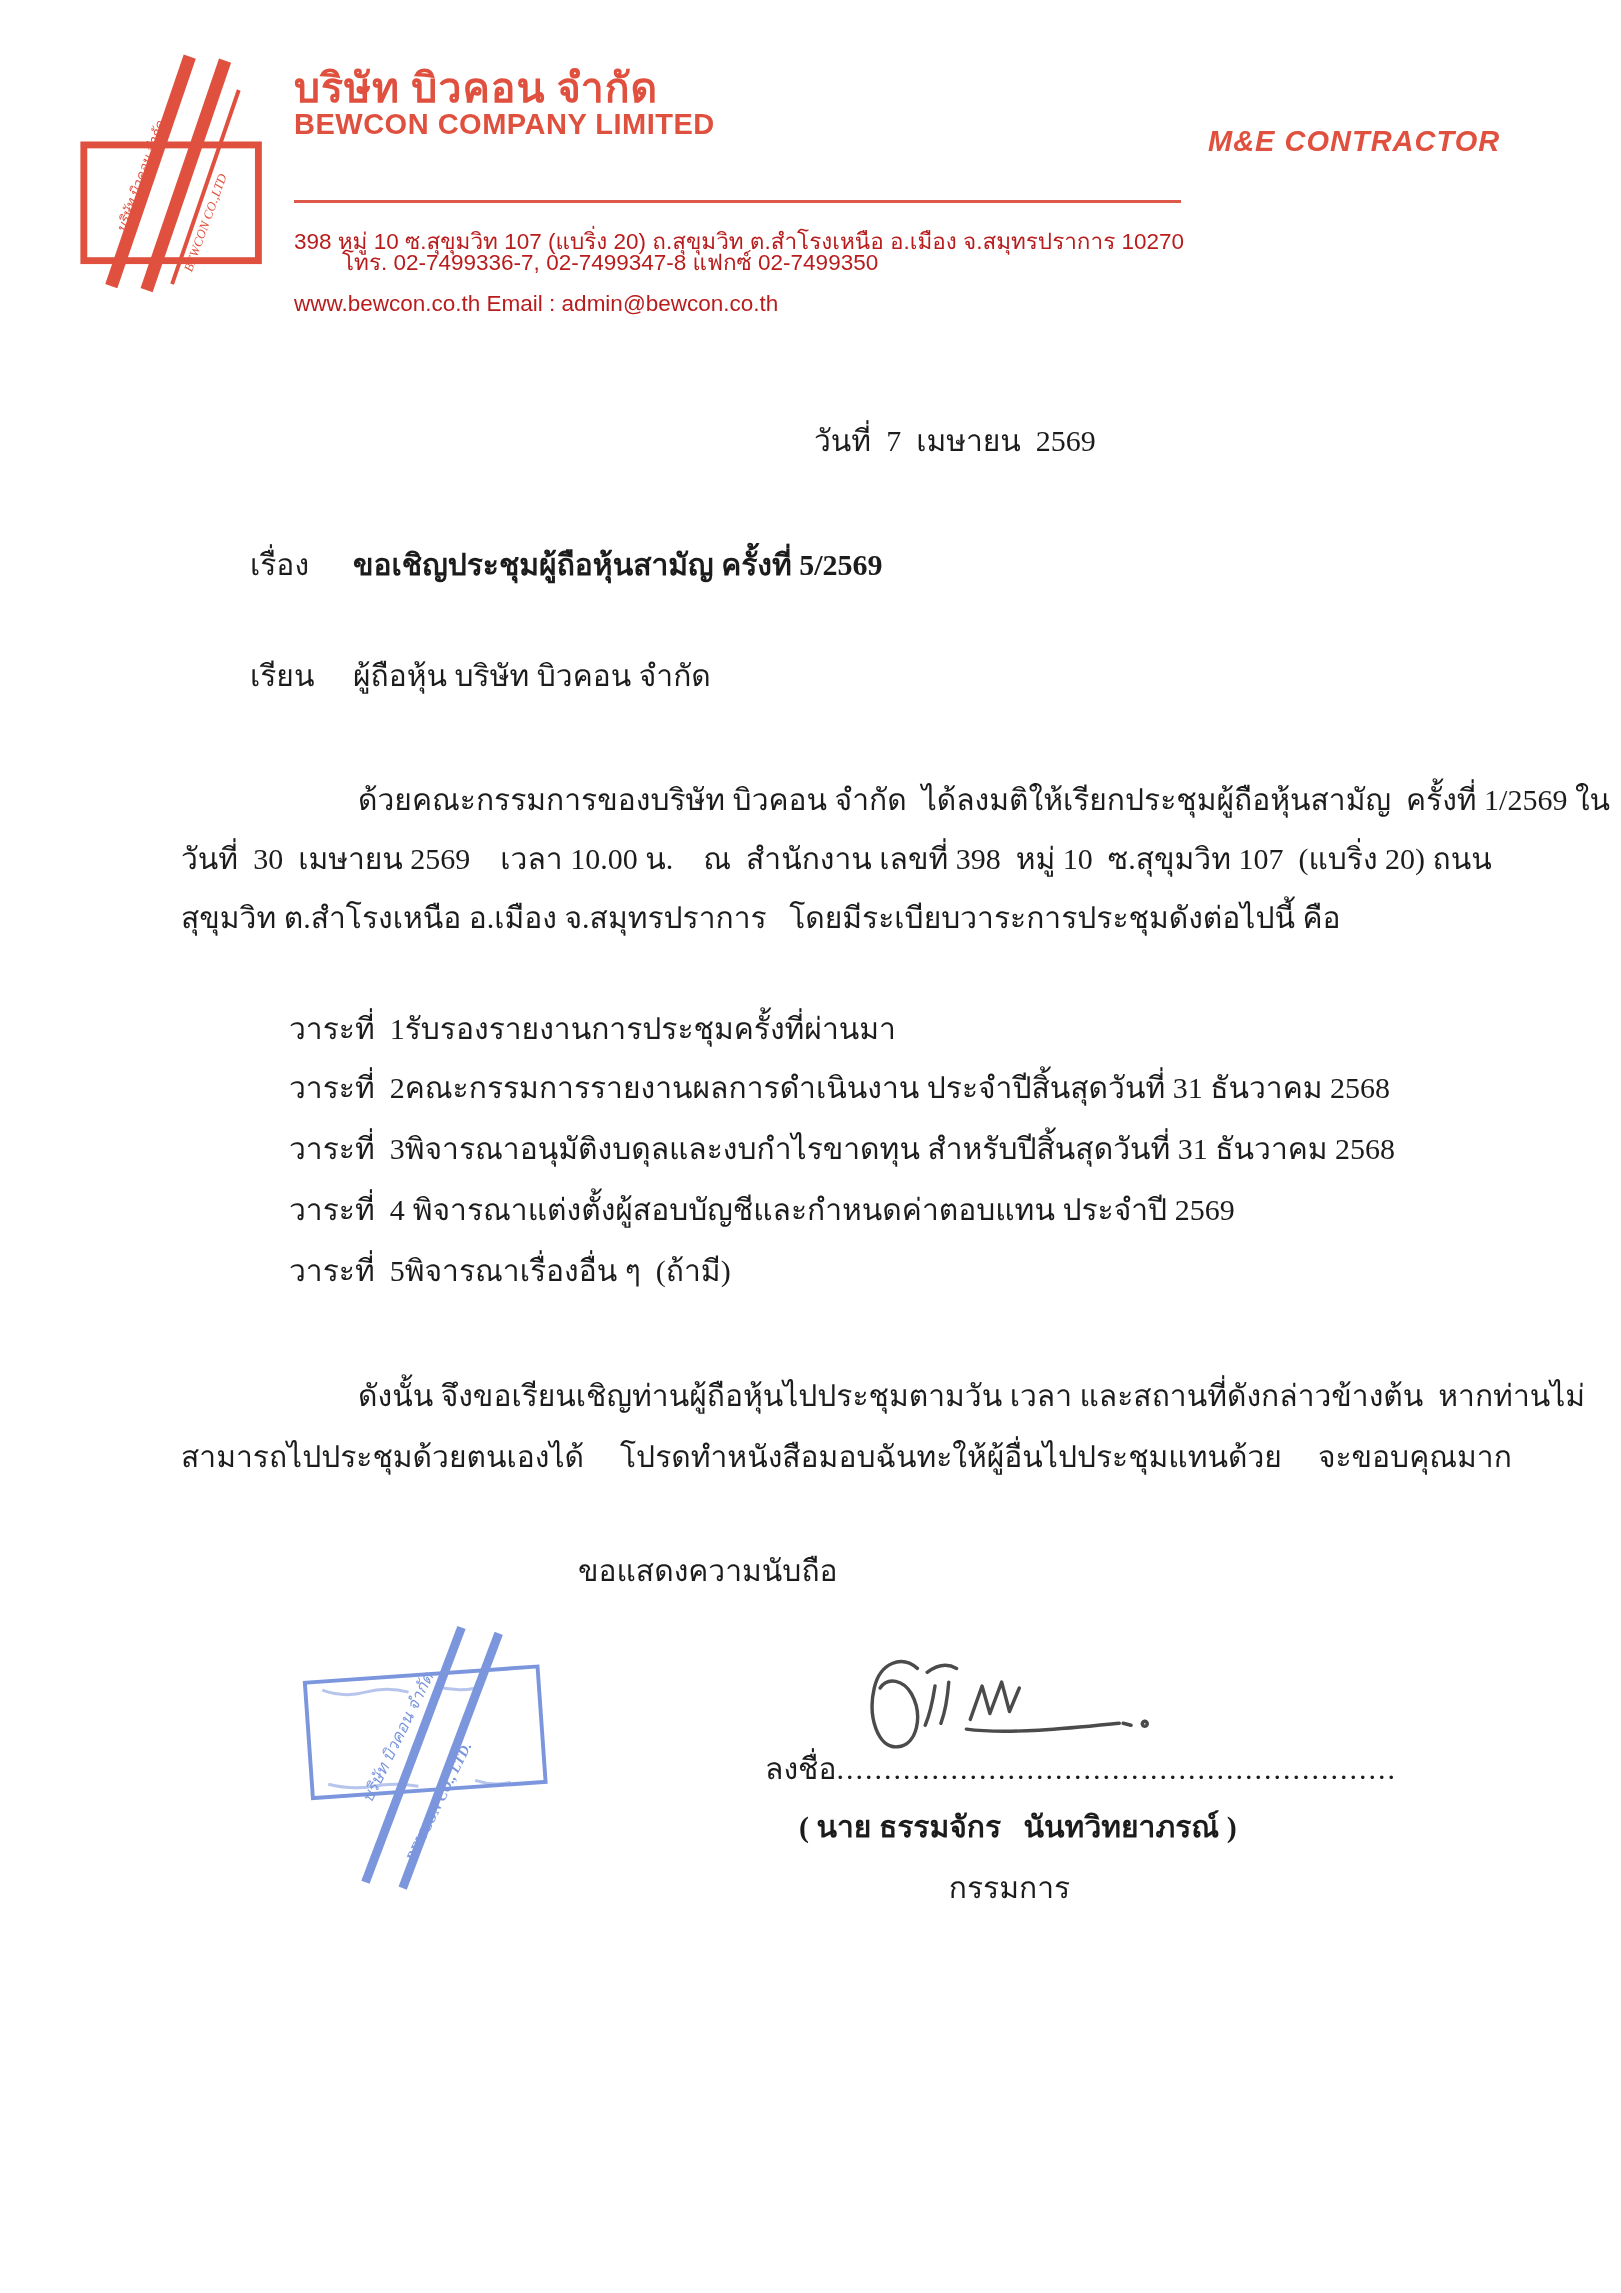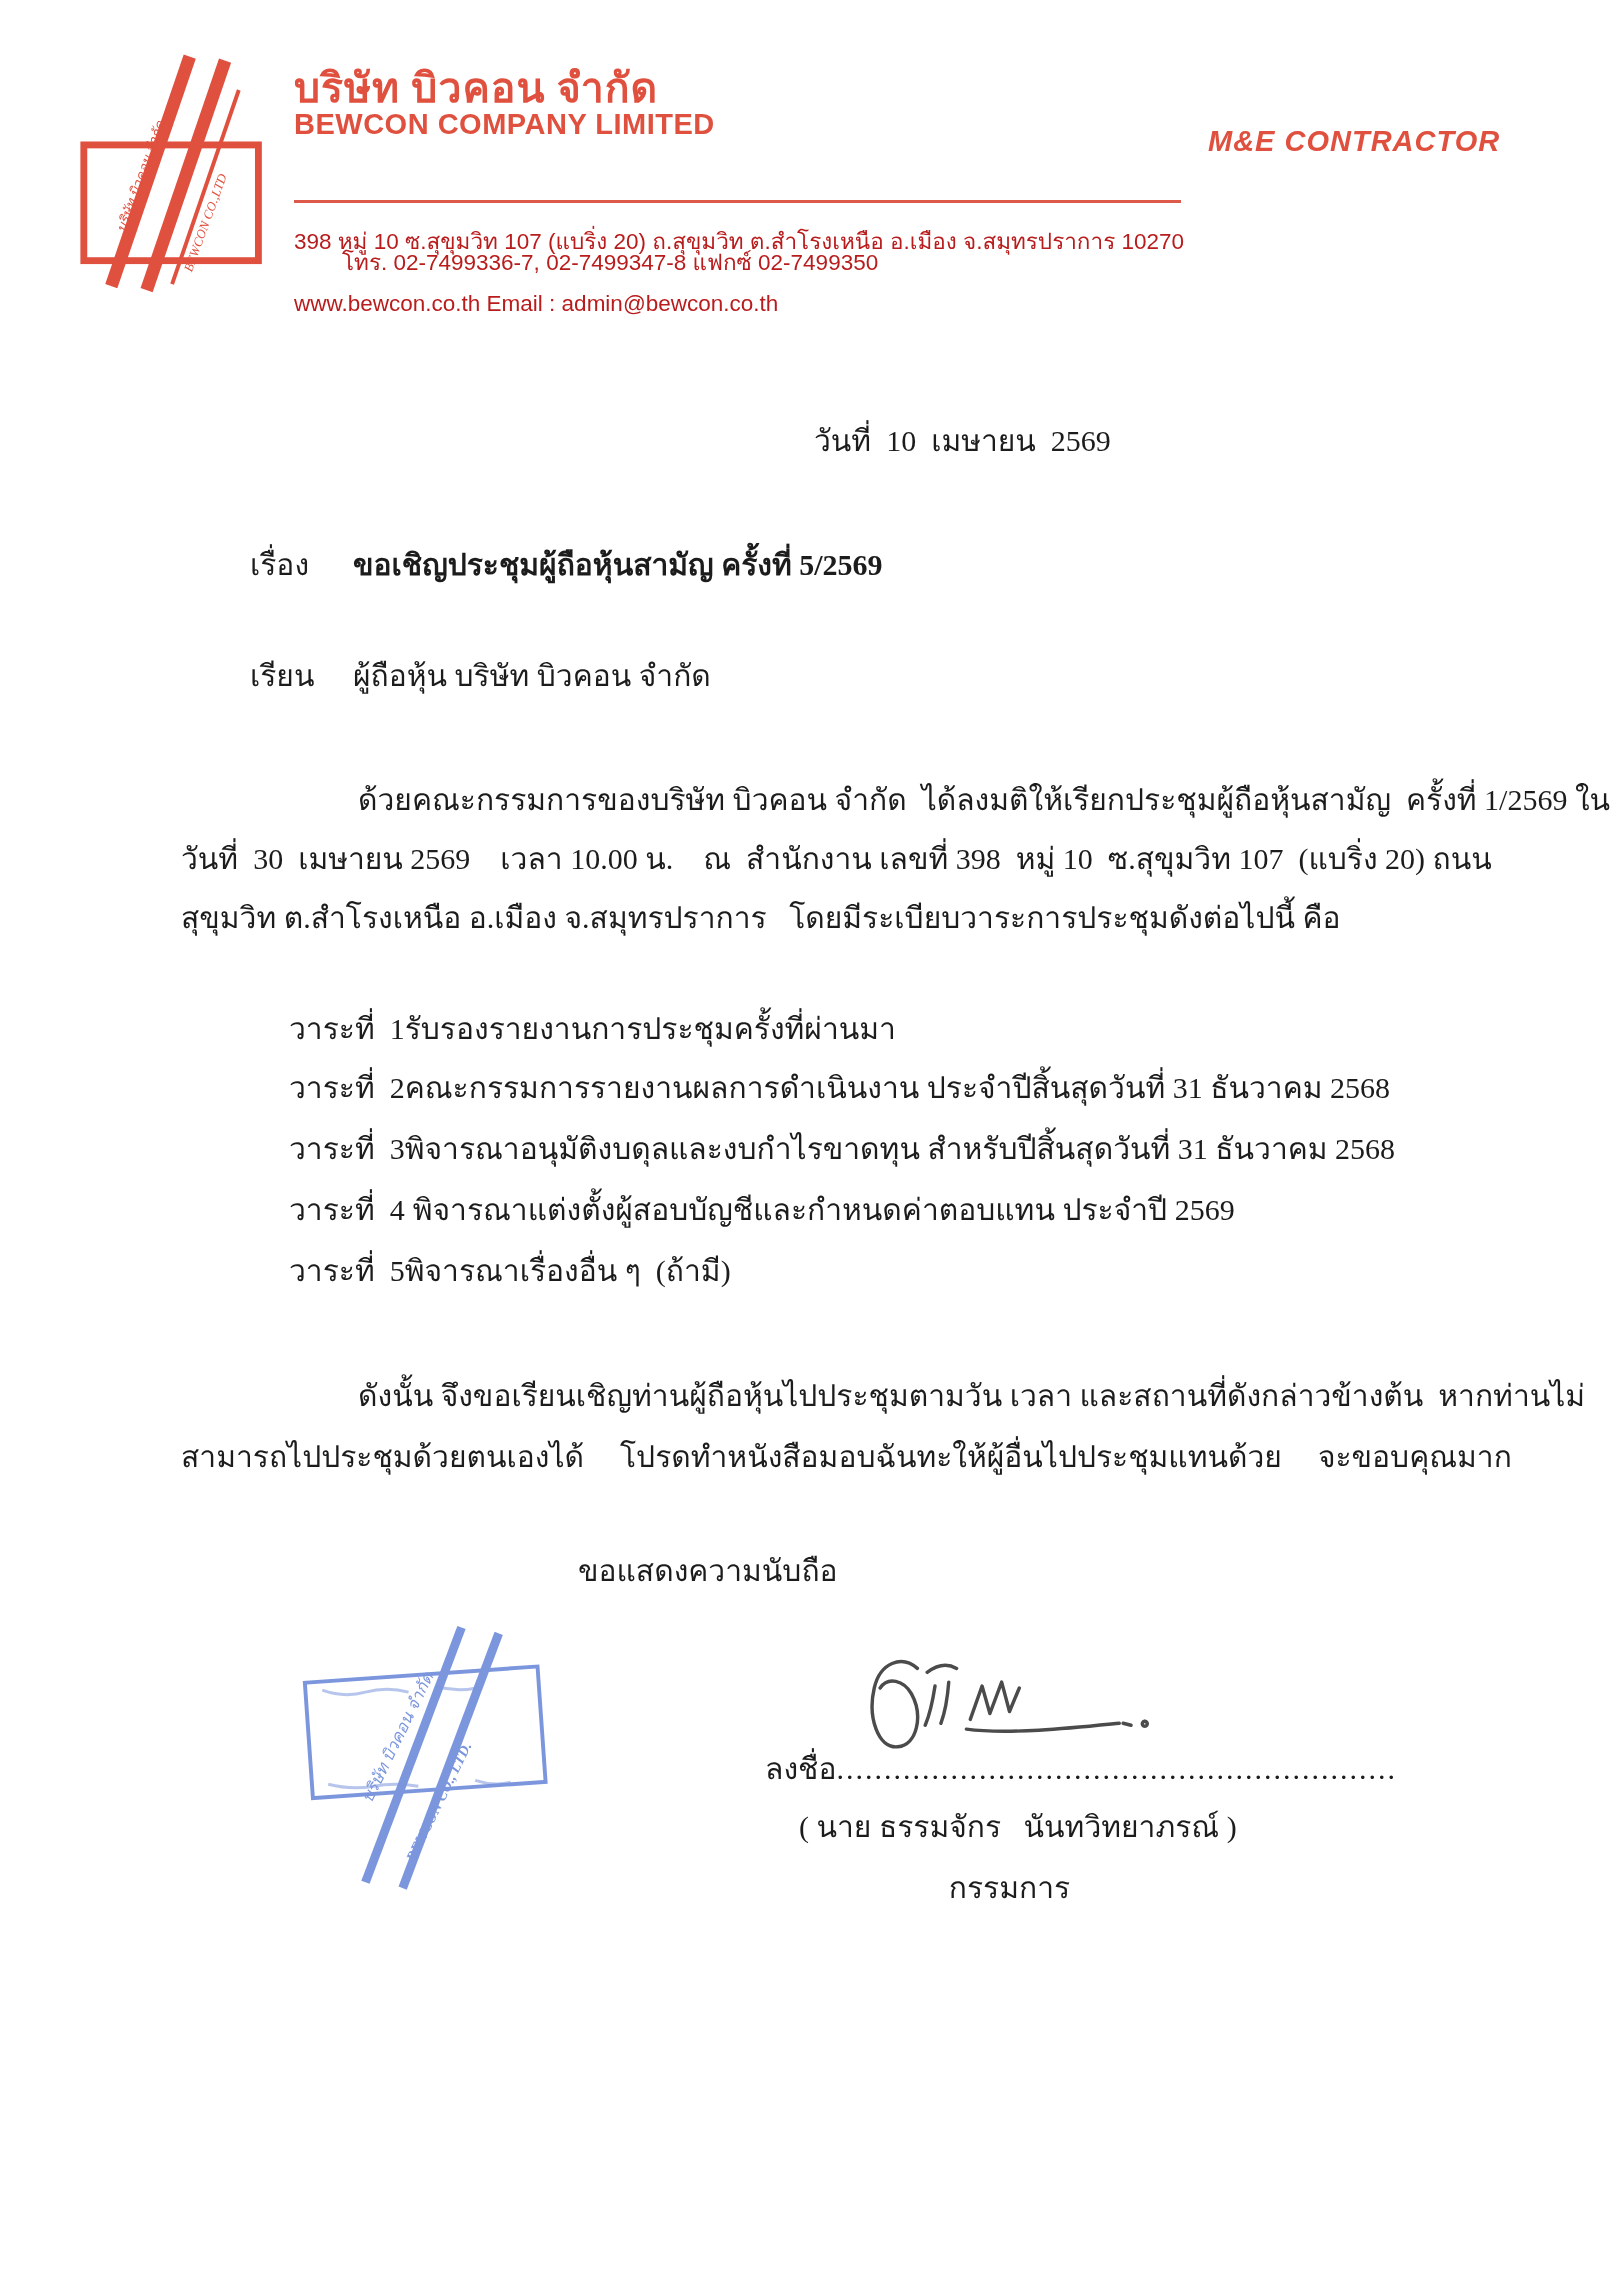--- a/index.html
+++ b/index.html
@@ -53,21 +53,21 @@
   .agenda-row{left:289px;display:flex;}
   .agenda-label{display:inline-block;min-width:90px;}
   .agenda-text{display:inline-block;}
   .ag1{top:1005px;}.ag2{top:1064px;}.ag3{top:1125px;}.ag4{top:1186px;gap:8px;}.ag5{top:1247px;}
   .cl1{left:358px;top:1372px;}
   .cl2{left:181px;top:1433px;font-family:Liberation Mono, monospace;}
   .respect{left:578px;top:1547px;}
   
   .sign-row{left:765px;top:1745px;}
   .sign-dots{letter-spacing:2px;}
-  .signer-name{left:799px;top:1803px;width:421px;text-align:right;}
+  .signer-name{left:799px;top:1803px;width:421px;text-align:right;font-weight:bold;}
   .signer-title{left:799px;top:1864px;width:421px;text-align:center;}
   .stamp-wrap{position:absolute;left:289px;top:1596px;width:294px;height:304px;}
   .sig-wrap{position:absolute;left:833px;top:1639px;width:353px;height:147px;}
 </style>
 </head>
 <body>
 
 <div class="page">
 
   <div class="stamp-wrap" style="left:74px;top:39px;width:206px;height:255px;">
@@ -82,21 +82,21 @@
   </div>
 
   <div class="abs lh-name-th">บริษัท บิวคอน จำกัด</div>
   <div class="abs lh-name-en">BEWCON COMPANY LIMITED</div>
   <div class="lh-rule"></div>
   <div class="abs lh-tagline">M&amp;E CONTRACTOR</div>
   <div class="abs lh-addr lh-addr1">398 หมู่ 10 ซ.สุขุมวิท 107 (แบริ่ง 20) ถ.สุขุมวิท ต.สำโรงเหนือ อ.เมือง จ.สมุทรปราการ 10270</div>
   <div class="abs lh-addr lh-addr2">โทร. 02-7499336-7, 02-7499347-8 แฟกซ์ 02-7499350</div>
   <div class="abs lh-addr lh-addr3">www.bewcon.co.th Email : admin@bewcon.co.th</div>
 
-  <div class="abs body-text date-line">วันที่  10  เมษายน  2569</div>
+  <div class="abs body-text date-line">วันที่  7  เมษายน  2569</div>
 
   <div class="abs body-text subject-row"><span class="label-col">เรื่อง</span><span class="subject-text">ขอเชิญประชุมผู้ถือหุ้นสามัญ ครั้งที่ 5/2569</span></div>
 
   <div class="abs body-text to-row"><span class="label-col">เรียน</span><span>ผู้ถือหุ้น บริษัท บิวคอน จำกัด</span></div>
 
   <div class="abs body-text p1l1">ด้วยคณะกรรมการของบริษัท บิวคอน จำกัด  ได้ลงมติให้เรียกประชุมผู้ถือหุ้นสามัญ  ครั้งที่ 1/2569 ใน</div>
   <div class="abs body-text p1l2">วันที่  30  เมษายน 2569    เวลา 10.00 น.    ณ  สำนักงาน เลขที่ 398  หมู่ 10  ซ.สุขุมวิท 107  (แบริ่ง 20) ถนน</div>
   <div class="abs body-text p1l3">สุขุมวิท ต.สำโรงเหนือ อ.เมือง จ.สมุทรปราการ   โดยมีระเบียบวาระการประชุมดังต่อไปนี้ คือ</div>
 
   <div class="abs body-text agenda-row ag1"><span class="agenda-label">วาระที่  1</span><span class="agenda-text">รับรองรายงานการประชุมครั้งที่ผ่านมา</span></div>

